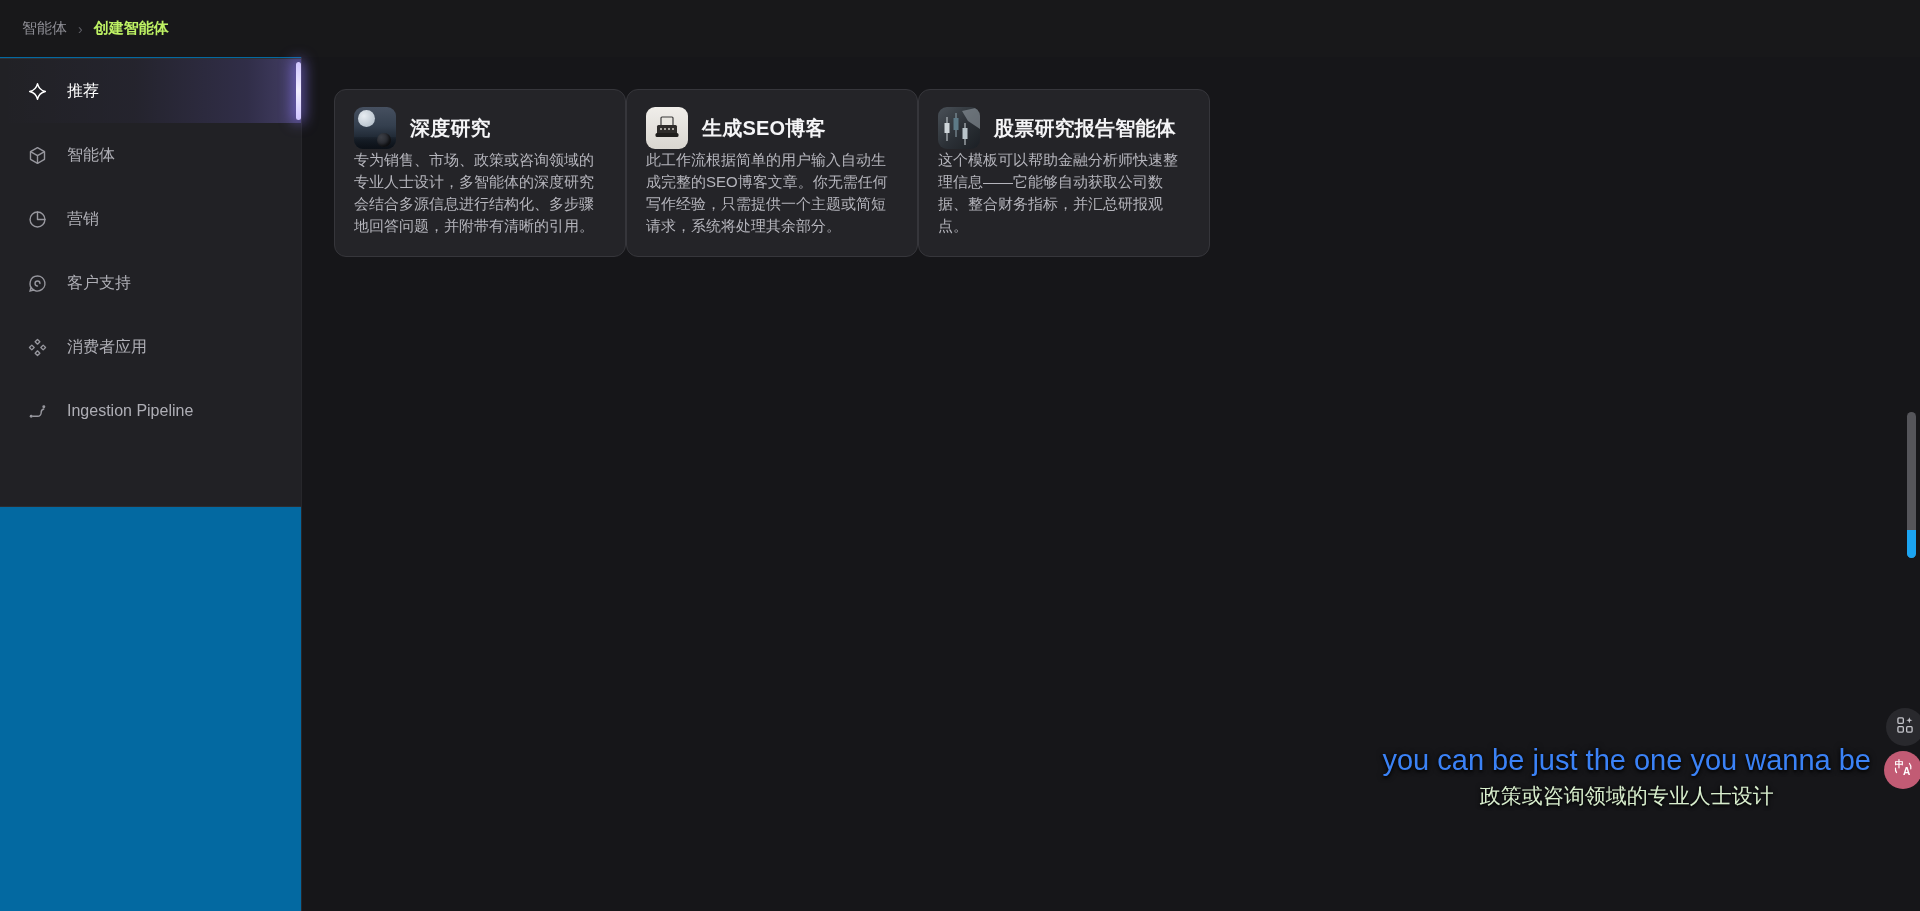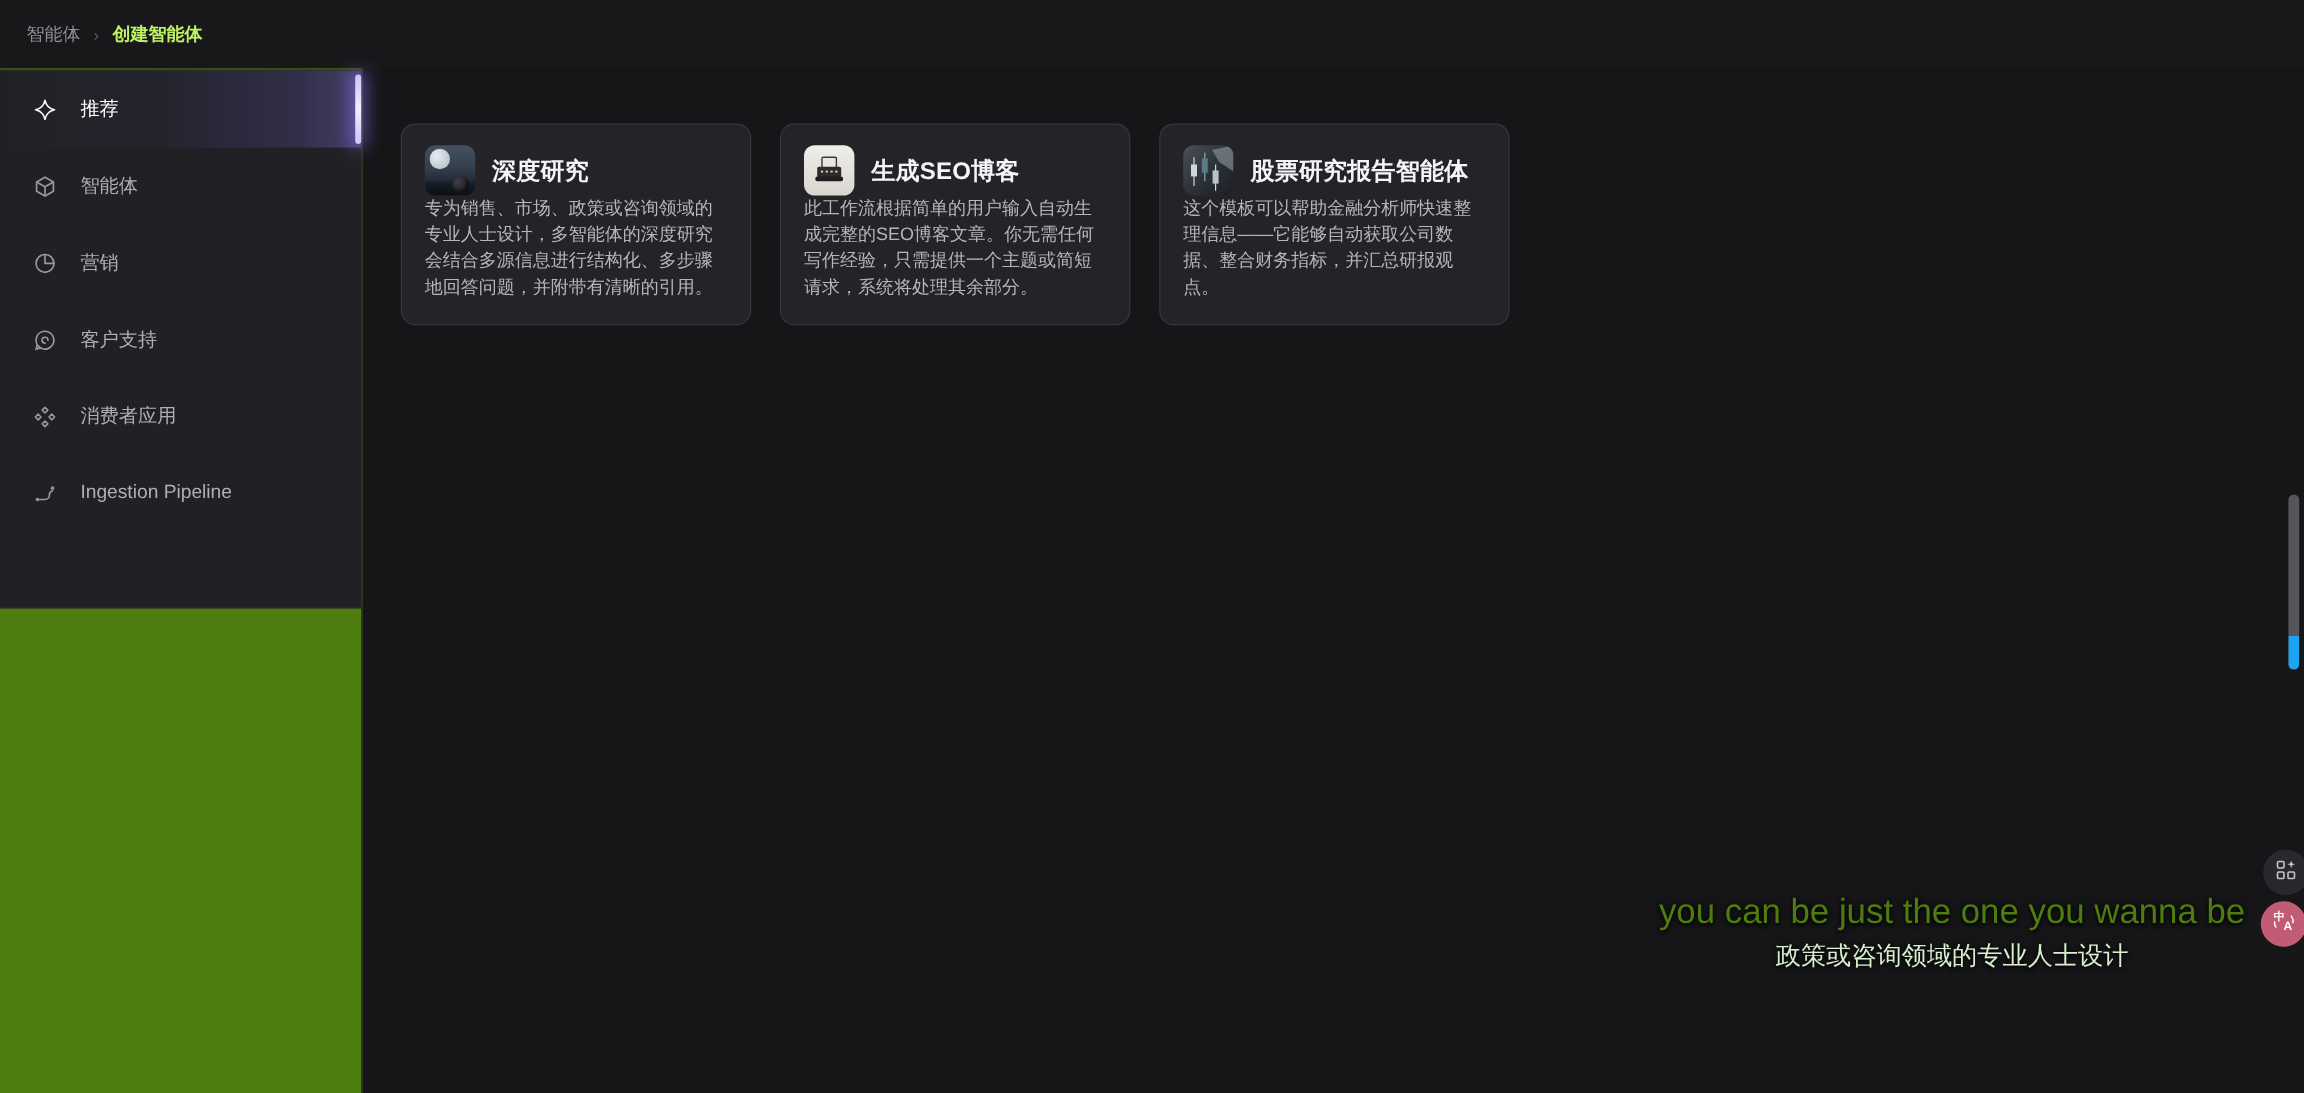--- a/index.html
+++ b/index.html
@@ -17,21 +17,21 @@
     background:#18181a;
     display:flex; align-items:center; padding-left:22px; gap:11px;
   }
   .crumb-dim { color:#8e8e95; font-size:15px; cursor:pointer; }
   .crumb-sep { color:#5f5f66; font-size:14px; }
   .crumb-current { color:#bef264; font-size:15px; font-weight:bold; }
 
   
   .left-col {
     position:absolute; left:0; top:57px; width:302px; height:854px;
-    background:#4d7c0f;
+    background:#0369a1;
     border-right:1px solid #27272b;
   }
   .sidebar {
     position:absolute; left:0; top:1px; width:301px; height:449px;
     background:#212125;
     border-top:1px solid #303034;
     border-bottom:1px solid #2c2c30;
   }
   .side-item {
     position:relative;
@@ -48,22 +48,22 @@
   .side-item.selected .s-icon { color:#ffffff; }
   .side-item.selected::after {
     content:""; position:absolute; right:0; top:3px; bottom:3px; width:5px;
     border-radius:4px;
     background:linear-gradient(180deg,#cfc4ff,#f2eeff,#cfc4ff);
     box-shadow:0 0 14px 3px rgba(143,122,255,0.65);
   }
 
   
   .cards-row {
-    position:absolute; left:334px; top:103px;
-    display:flex; gap:24px; align-items:stretch;
+    position:absolute; left:334px; top:89px;
+    display:flex; align-items:stretch;
   }
   .card {
     width:292px; min-height:168px;
     background:#242428;
     border:1px solid #36363b;
     border-radius:12px;
     padding:17px 19px 15px 19px;
     cursor:pointer;
   }
   .card-head { display:flex; align-items:center; gap:14px; }
@@ -102,21 +102,21 @@
   }
   .fab-widget { left:1886px; top:708px; background:#29292d; color:#c3c3c9; }
   .fab-translate { left:1884px; top:751px; background:#c25b74; color:#ffffff; }
 
   
   .subtitle {
     position:absolute; right:49px; top:744px; text-align:center;
     pointer-events:none;
   }
   .subtitle .en {
-    font-size:29px; color:#4d7c0f;
+    font-size:29px; color:#3b82f6;
     text-shadow:0 0 6px rgba(0,0,0,.85), 0 2px 3px rgba(0,0,0,.7);
     white-space:nowrap;
   }
   .subtitle .zh {
     margin-top:5px; font-size:21px; color:#d8eecd;
     text-shadow:0 0 5px rgba(0,0,0,.85), 0 2px 3px rgba(0,0,0,.7);
     white-space:nowrap;
   }
 </style>
 </head>

